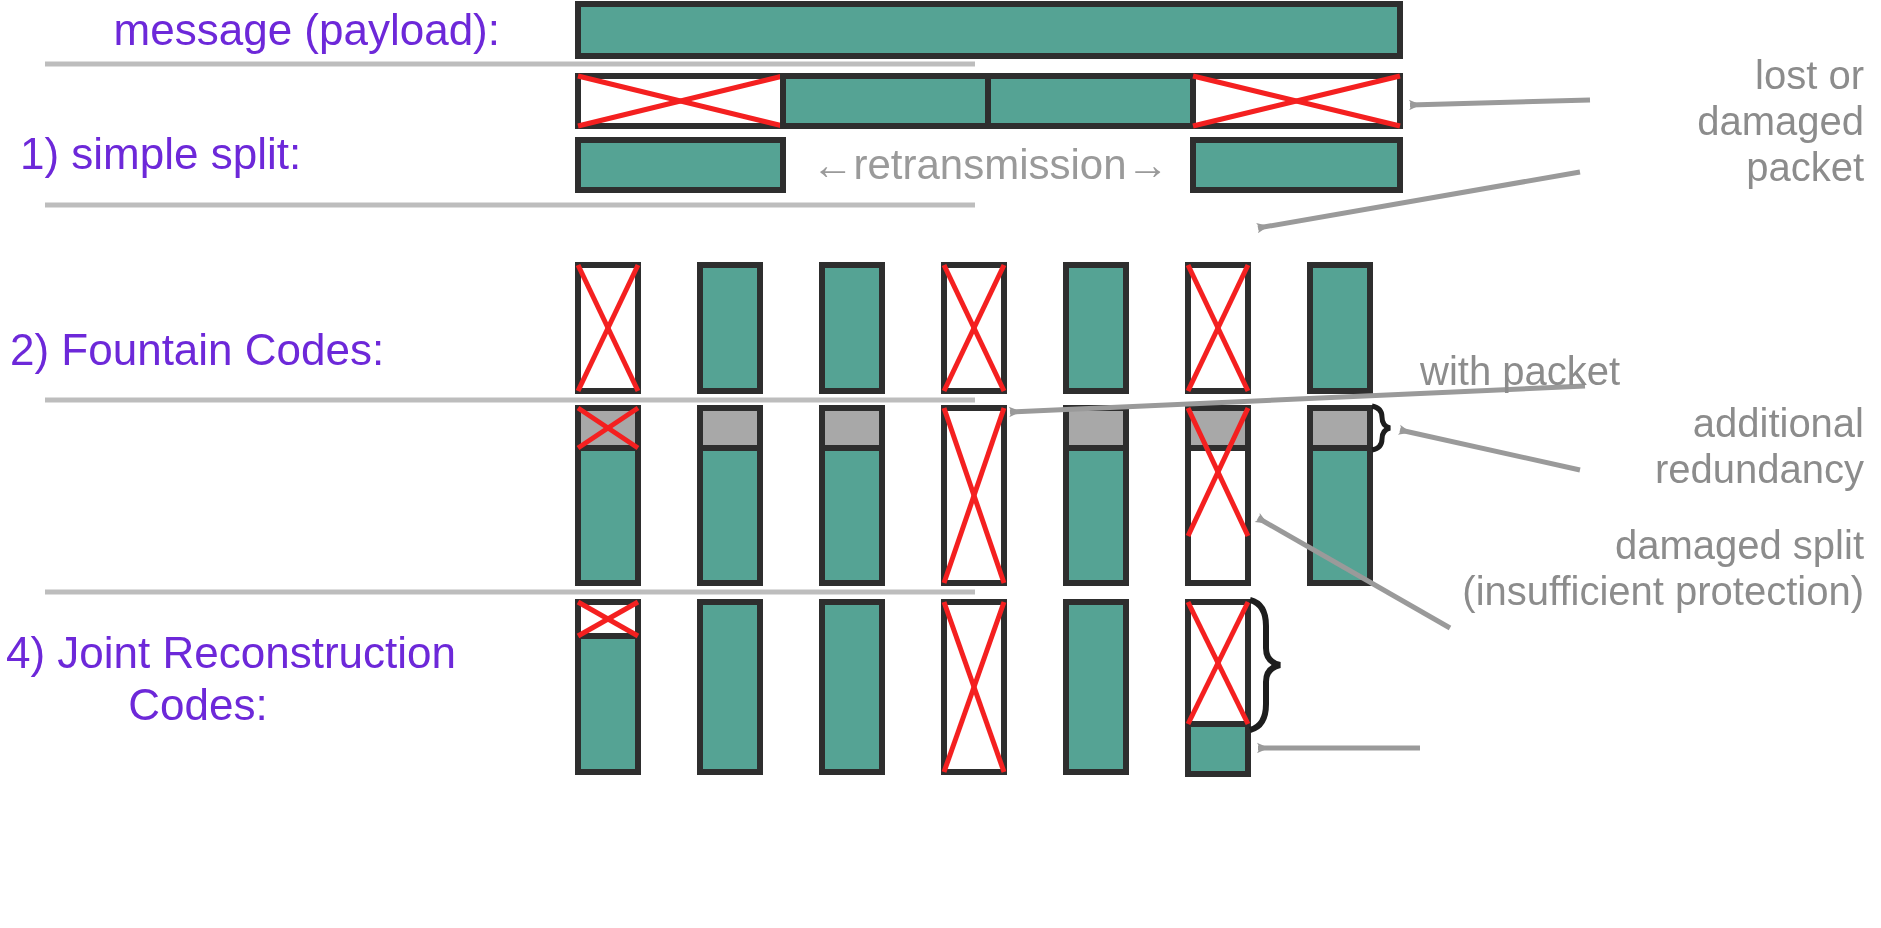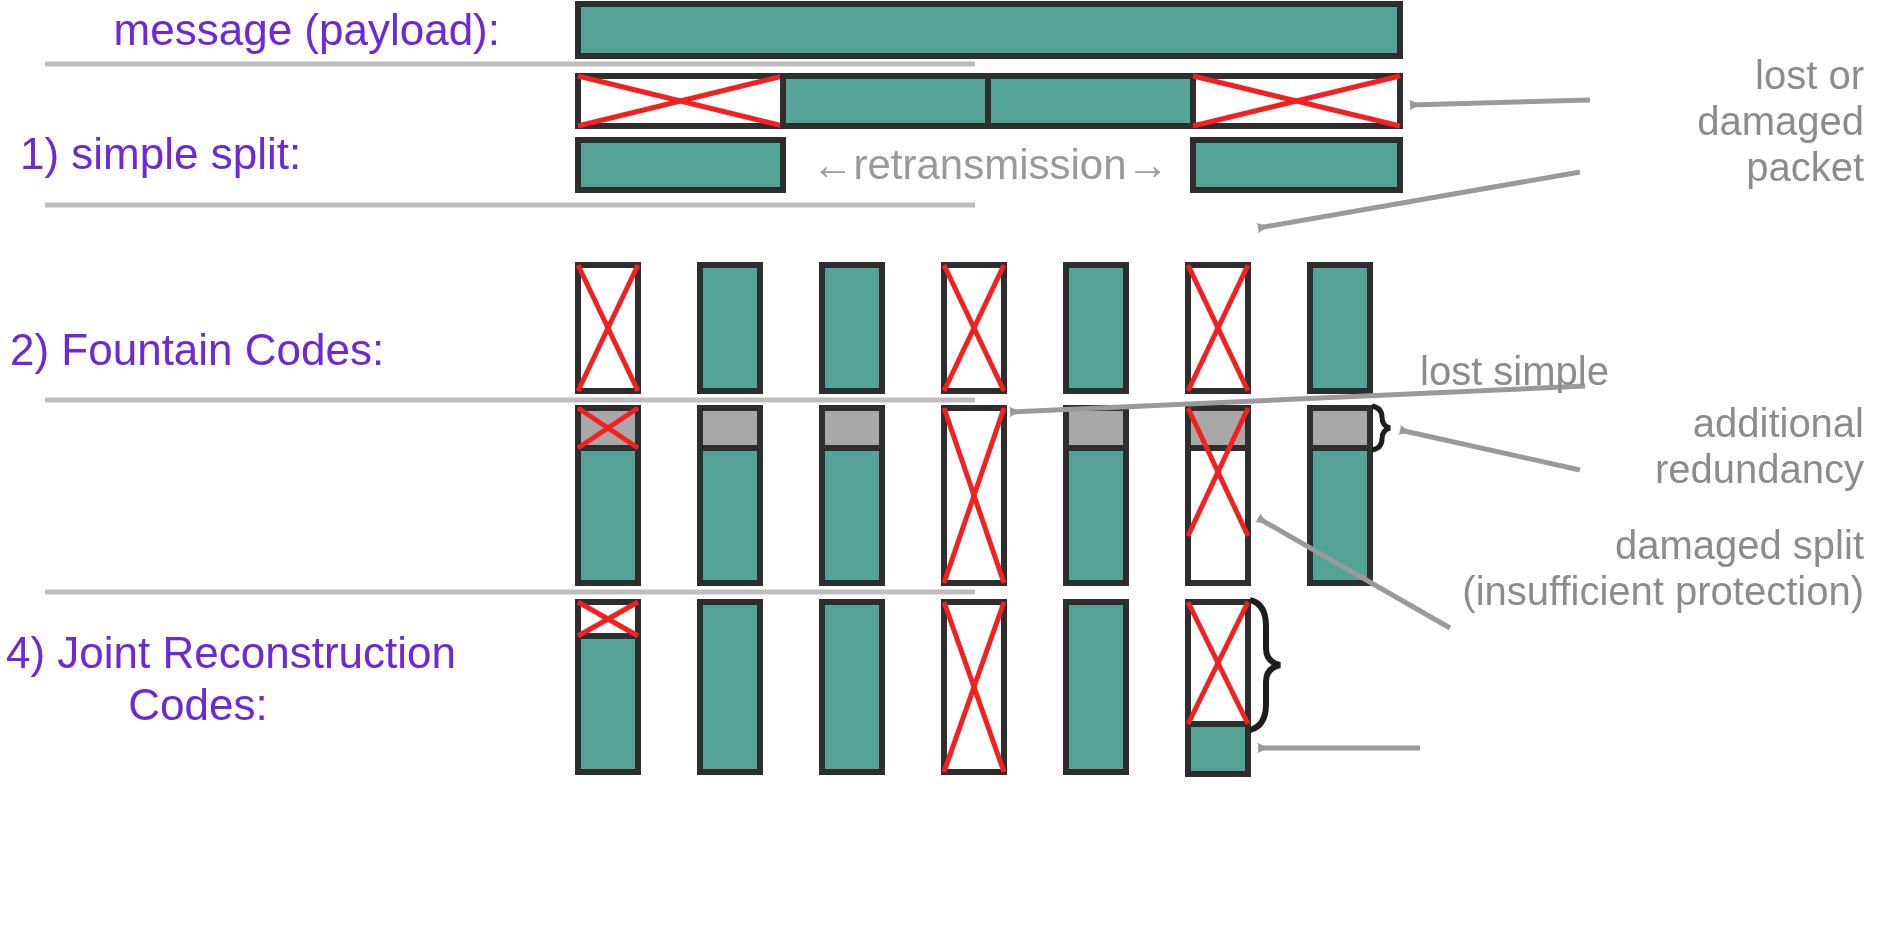--- a/index.html
+++ b/index.html
@@ -196,21 +196,21 @@
 
   <div class="lbl" style="left:6px; top:612px; width:570px;margin-top:15px;">4) Joint Reconstruction
           Codes:</div>
 
   <div class="retx" style="left:790px; top:142px; width:400px; text-align:center;">←retransmission→</div>
 
   <div class="note right" style="left:1340px; top:52px; width:524px;">lost or
 damaged
 packet</div>
 
-  <div class="note" style="left:1420px; top:348px; width:440px;">lost simple</div>
+  <div class="note" style="left:1420px; top:348px; width:440px;">with packet</div>
 
   <div class="note right" style="left:1330px; top:400px; width:534px;">additional
 redundancy</div>
 
   <div class="note right" style="left:1290px; top:522px; width:574px;">damaged split
 (insufficient protection)</div>
 
 
 
 </div>

